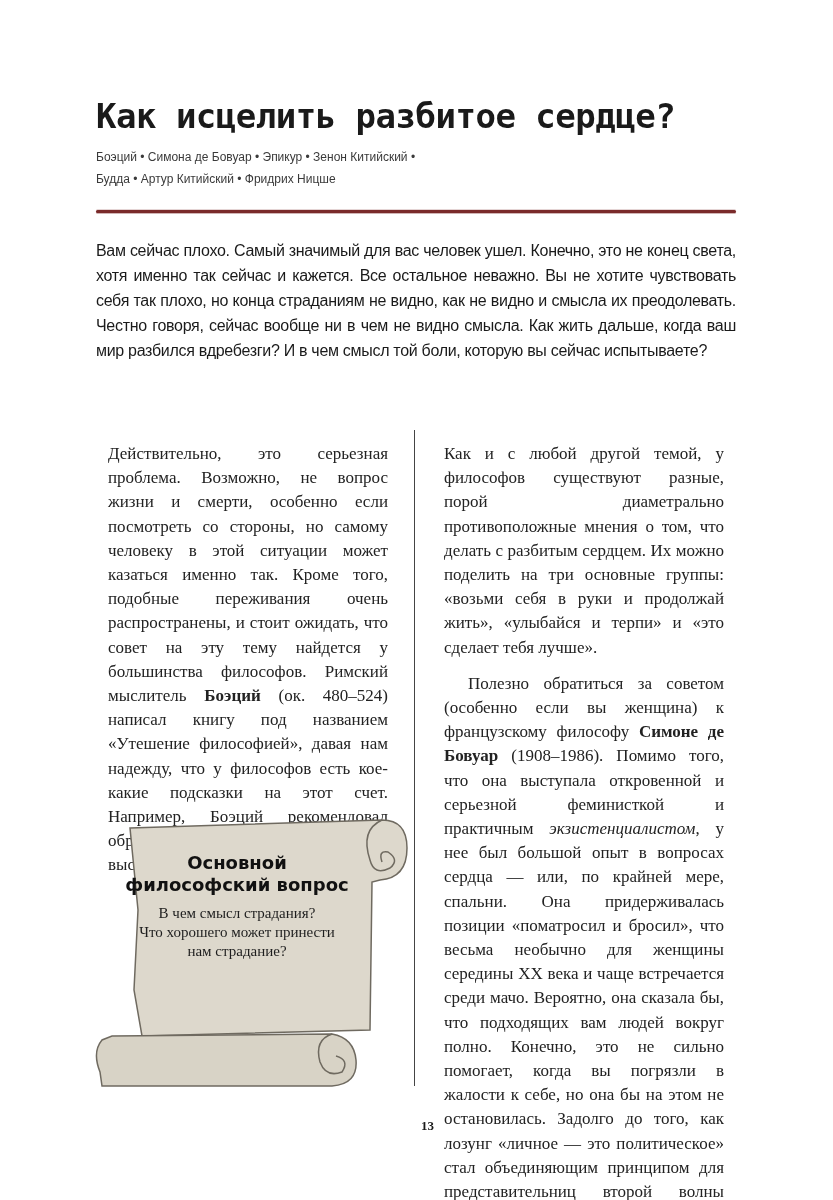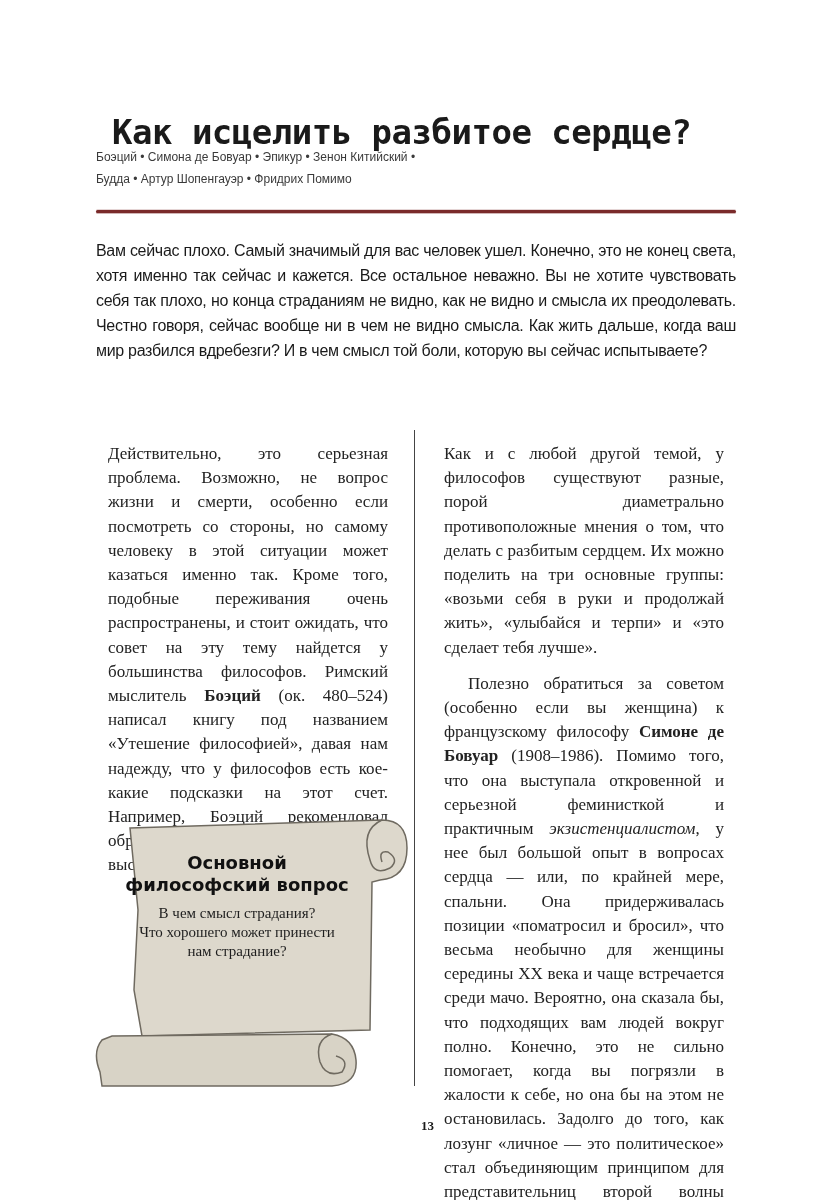--- a/index.html
+++ b/index.html
@@ -1,20 +1,20 @@
 <!DOCTYPE html>
 <html><head>
 <meta charset="utf-8">
 <style>
   html, body { margin: 0; padding: 0; background: #ffffff; }
   body { width: 833px; height: 1200px; position: relative; overflow: hidden; color: #1e1e1e; }
   .title {
     position: absolute; left: 96px; top: 96px; width: 660px;
     font-family: "DejaVu Sans Mono", monospace; font-weight: bold;
-    font-size: 34px; letter-spacing: -0.5px; color: #1a1a1a; margin: 16px;
+    font-size: 34px; letter-spacing: -0.5px; color: #1a1a1a; margin: 0;
   }
   .subtitle {
     position: absolute; left: 96px; top: 146px; width: 660px;
     font-family: "Liberation Sans", sans-serif; font-size: 12px; line-height: 22px;
     color: #3a3a3a;
   }
   .rule {
     position: absolute; left: 96px; top: 210px; width: 640px; height: 3px;
     background: #7a2a2a; border-radius: 2px;
     box-shadow: 0 1px 0 rgba(122,42,42,0.35), 0 -1px 0 rgba(122,42,42,0.2);
@@ -56,21 +56,21 @@
   b.name { font-weight: bold; }
   i.term { font-style: italic; }
 </style>
 </head>
 <body>
 
 <h1 class="title">Как исцелить разбитое сердце?</h1>
 
 <div class="subtitle">
   <div>Боэций • Симона де Бовуар • Эпикур • Зенон Китийский •</div>
-  <div>Будда • Артур Шопенгауэр • Фридрих Помимо</div>
+  <div>Будда • Артур Китийский • Фридрих Ницше</div>
 </div>
 
 <div class="rule"></div>
 
 <div class="lead">Вам сейчас плохо. Самый значимый для вас человек ушел. Конечно, это не конец света, хотя именно так сейчас и кажется. Все остальное неважно. Вы не хотите чувствовать себя так плохо, но конца страданиям не видно, как не видно и смысла их преодолевать. Честно говоря, сейчас вообще ни в чем не видно смысла. Как жить дальше, когда ваш мир разбился вдребезги? И в чем смысл той боли, которую вы сейчас испытываете?</div>
 
 <div class="col col-left">
   <p><span>Действительно, это серьезная проблема. Возможно, не вопрос жизни и смерти, особенно если посмотреть со стороны, но самому человеку в этой ситуации может казаться именно так. Кроме того, подобные переживания очень распространены, и стоит ожидать, что совет на эту тему найдется у большинства философов. Римский мыслитель </span><b class="name">Боэций</b><span> (ок. 480–524) написал книгу под названием «Утешение философией», давая нам надежду, что у философов есть кое-какие подсказки на этот счет. Например, Боэций рекомендовал обратить свой ум к чему-то более высокому.</span></p>
 </div>
 

